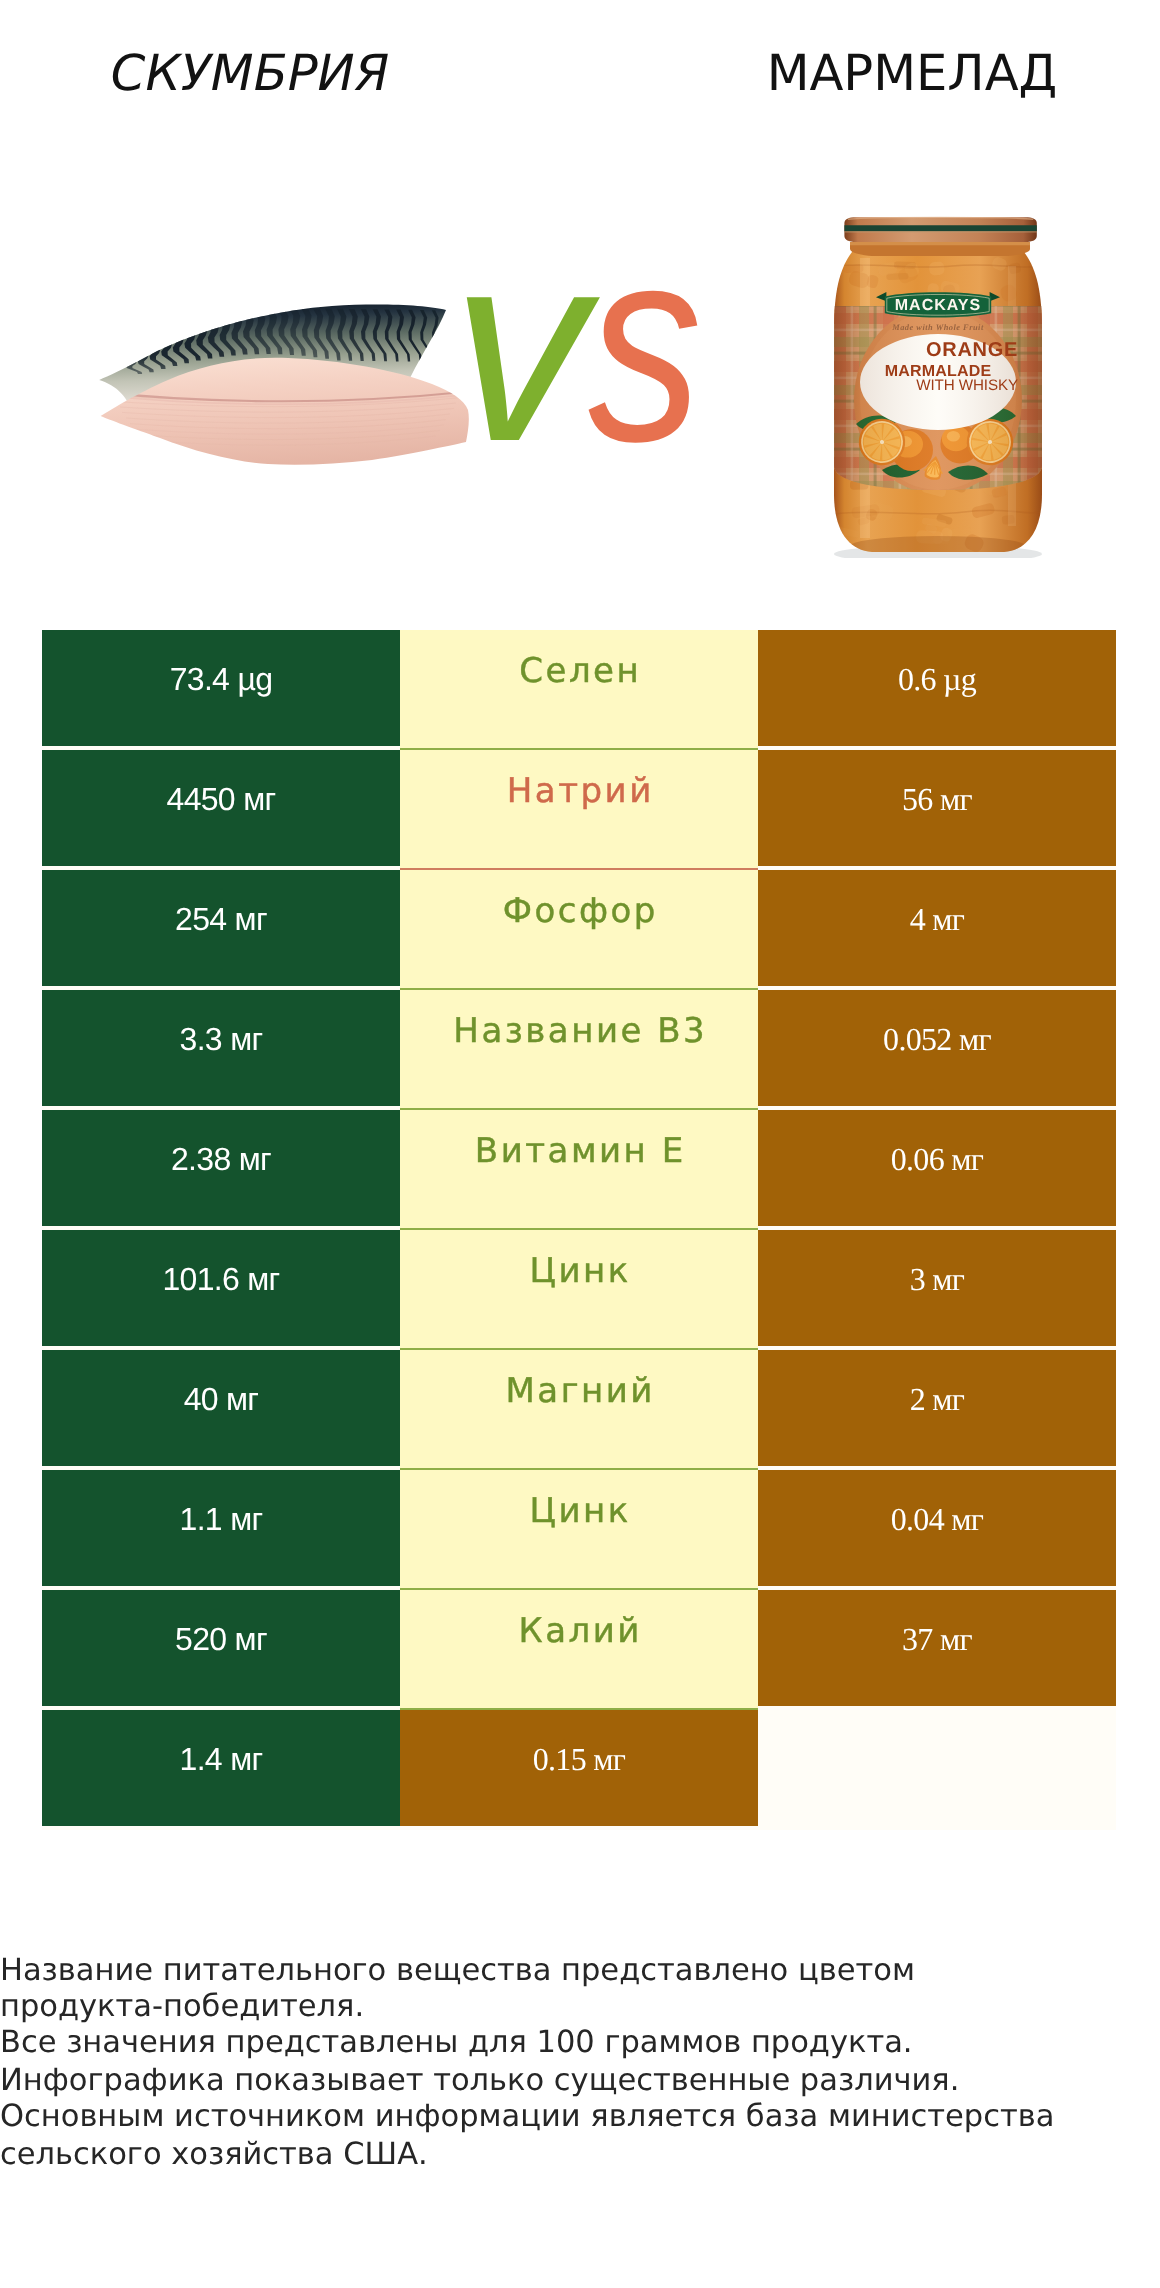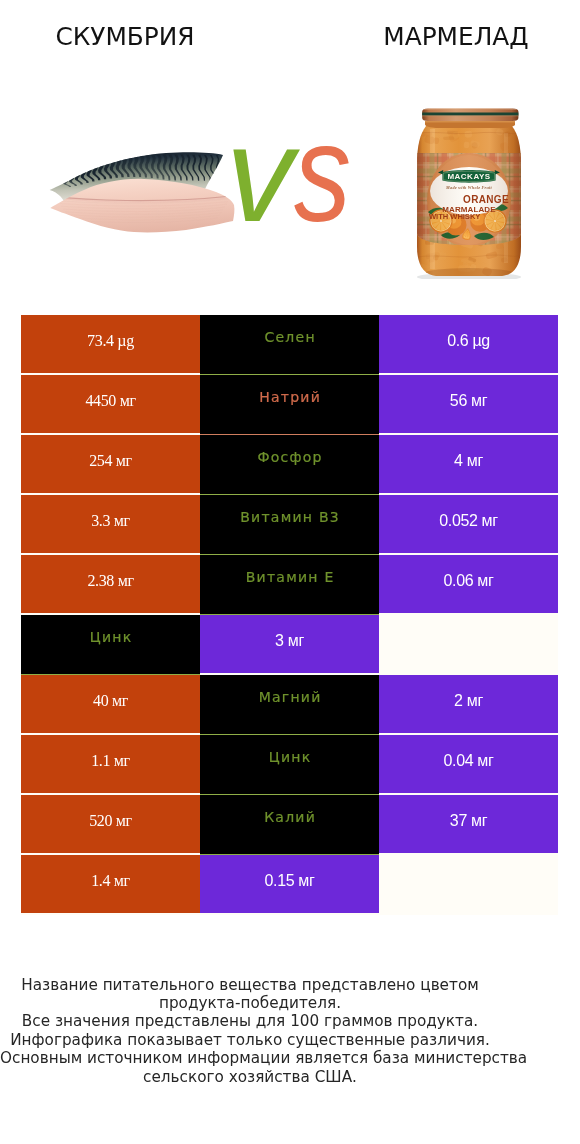--- a/index.html
+++ b/index.html
@@ -1,55 +1,55 @@
 <!DOCTYPE html>
 <html><head>
 <meta charset="utf-8">
 <style>
 html,body{margin:0;padding:0;background:#fff;}
 body{width:580px;height:1144px;font-family:"DejaVu Sans",sans-serif;}
 .page{position:relative;width:580px;height:1144px;overflow:hidden;background:#fff;}
 .title{position:absolute;top:25px;font-size:24.8px;font-weight:400;color:#121212;
        white-space:nowrap;text-align:center;line-height:1;}
-.title.left{left:0;width:250px;}
+.title.left{left:0;width:250px;font-style:italic;}
 .title.right{left:331px;width:250px;text-align:center;}
 .vs-wrap{position:absolute;left:226px;top:102.6px;font-style:italic;}
 .vs{font-family:"Liberation Sans",sans-serif;line-height:1;}
 .vs .v{color:#7eb02e;font-size:135px;}
 .vs .s{color:#e7714f;font-size:139px;display:inline-block;transform:scaleX(0.82);transform-origin:left center;}
 .fishsvg{position:absolute;left:46px;top:148px;}
 .jarsvg{position:absolute;left:416px;top:107px;}
-.jar-text{position:absolute;left:416px;top:119px;width:106px;height:172px;pointer-events:none;}
+.jar-text{position:absolute;left:416px;top:95px;width:106px;height:172px;pointer-events:none;}
 .brand-banner{position:absolute;left:21px;top:50.5px;width:64px;height:14px;}
 .brand{position:absolute;left:21px;top:53.1px;width:64px;text-align:center;
        font-family:"Liberation Sans",sans-serif;font-size:8.0px;font-weight:700;color:#fbf7ee;
        letter-spacing:0.5px;line-height:9px;}
 .tagline{position:absolute;left:21px;top:66.2px;width:64px;text-align:center;
        font-family:"Liberation Serif",serif;font-size:4.2px;font-style:italic;font-weight:700;
        color:#9a6440;letter-spacing:0.25px;line-height:5px;}
 .l1{position:absolute;left:13px;top:76.1px;width:80px;text-align:right;
     font-family:"Liberation Sans",sans-serif;font-weight:700;font-size:10px;color:#9e3c17;letter-spacing:0.35px;line-height:10px;}
 .l2{position:absolute;left:13px;top:87.0px;width:80px;text-align:center;
     font-family:"Liberation Sans",sans-serif;font-weight:700;font-size:8px;color:#9e3c17;letter-spacing:0.1px;line-height:8px;}
-.l3{position:absolute;left:13px;top:94.2px;width:80px;text-align:left;
-    font-family:"Liberation Sans",sans-serif;font-weight:700;font-size:7.6px;color:#9e3c17;letter-spacing:-0.05px;line-height:8px;}
+.l3{position:absolute;left:13px;top:94.2px;width:80px;text-align:right;
+    font-family:"Liberation Sans",sans-serif;font-weight:400;font-size:7.6px;color:#9e3c17;letter-spacing:-0.05px;line-height:8px;}
 .tbl{position:absolute;left:21px;top:315px;width:537px;background:#fffdf7;}
 .row{display:flex;height:58px;margin-bottom:2px;position:relative;}
 .cell{width:179px;display:flex;align-items:center;justify-content:center;
       font-family:"Liberation Sans",sans-serif;font-size:16px;font-weight:400;
       letter-spacing:-0.35px;box-sizing:border-box;line-height:1;padding-bottom:7px;}
-.cell.left{background:#c2410c;color:#fff;font-family:Liberation Serif, serif;}
-.cell.right{background:#6d28d9;color:#fff;}
-.cell.mid{background:#000000;font-family:"DejaVu Sans",sans-serif;font-size:14px;
+.cell.left{background:#14532d;color:#fff;}
+.cell.right{background:#a16207;color:#fff;font-family:Liberation Serif, serif;}
+.cell.mid{background:#fef9c3;font-family:"DejaVu Sans",sans-serif;font-size:17px;
           font-weight:400;letter-spacing:1.25px;padding-bottom:16px;padding-left:1.25px;
           -webkit-text-stroke:0.22px currentColor;}
 .cell.mid{height:60px;margin-bottom:-2px;}
 .cell.mid.g{color:#6f922c;border-bottom:1px solid #8fae47;}
 .cell.mid.o{color:#cf6a4b;border-bottom:1px solid #cf7d5e;}
-.foot{position:absolute;left:0;top:975.5px;width:500px;text-align:center;
+.foot{position:absolute;left:0;top:975.5px;width:500px;text-align:left;
       font-family:"DejaVu Sans",sans-serif;font-size:15.25px;color:#262626;line-height:18.4px;}
 .foot div{white-space:nowrap;}
 </style>
 </head>
 <body>
 
 <div class="page">
 
   <div class="title left">СКУМБРИЯ</div>
   <div class="title right">МАРМЕЛАД</div>
@@ -325,29 +325,30 @@
         <div class="cell mid o">Натрий</div>
         <div class="cell right">56 мг</div>
       </div>
       <div class="row">
         <div class="cell left">254 мг</div>
         <div class="cell mid g">Фосфор</div>
         <div class="cell right">4 мг</div>
       </div>
       <div class="row">
         <div class="cell left">3.3 мг</div>
-        <div class="cell mid g">Витамин B3</div>
+        <div class="cell mid g">Название B3</div>
         <div class="cell right">0.052 мг</div>
       </div>
       <div class="row">
         <div class="cell left">2.38 мг</div>
         <div class="cell mid g">Витамин E</div>
         <div class="cell right">0.06 мг</div>
       </div>
       <div class="row">
+        <div class="cell left">101.6 мг</div>
         <div class="cell mid g">Цинк</div>
         <div class="cell right">3 мг</div>
       </div>
       <div class="row">
         <div class="cell left">40 мг</div>
         <div class="cell mid g">Магний</div>
         <div class="cell right">2 мг</div>
       </div>
       <div class="row">
         <div class="cell left">1.1 мг</div>

